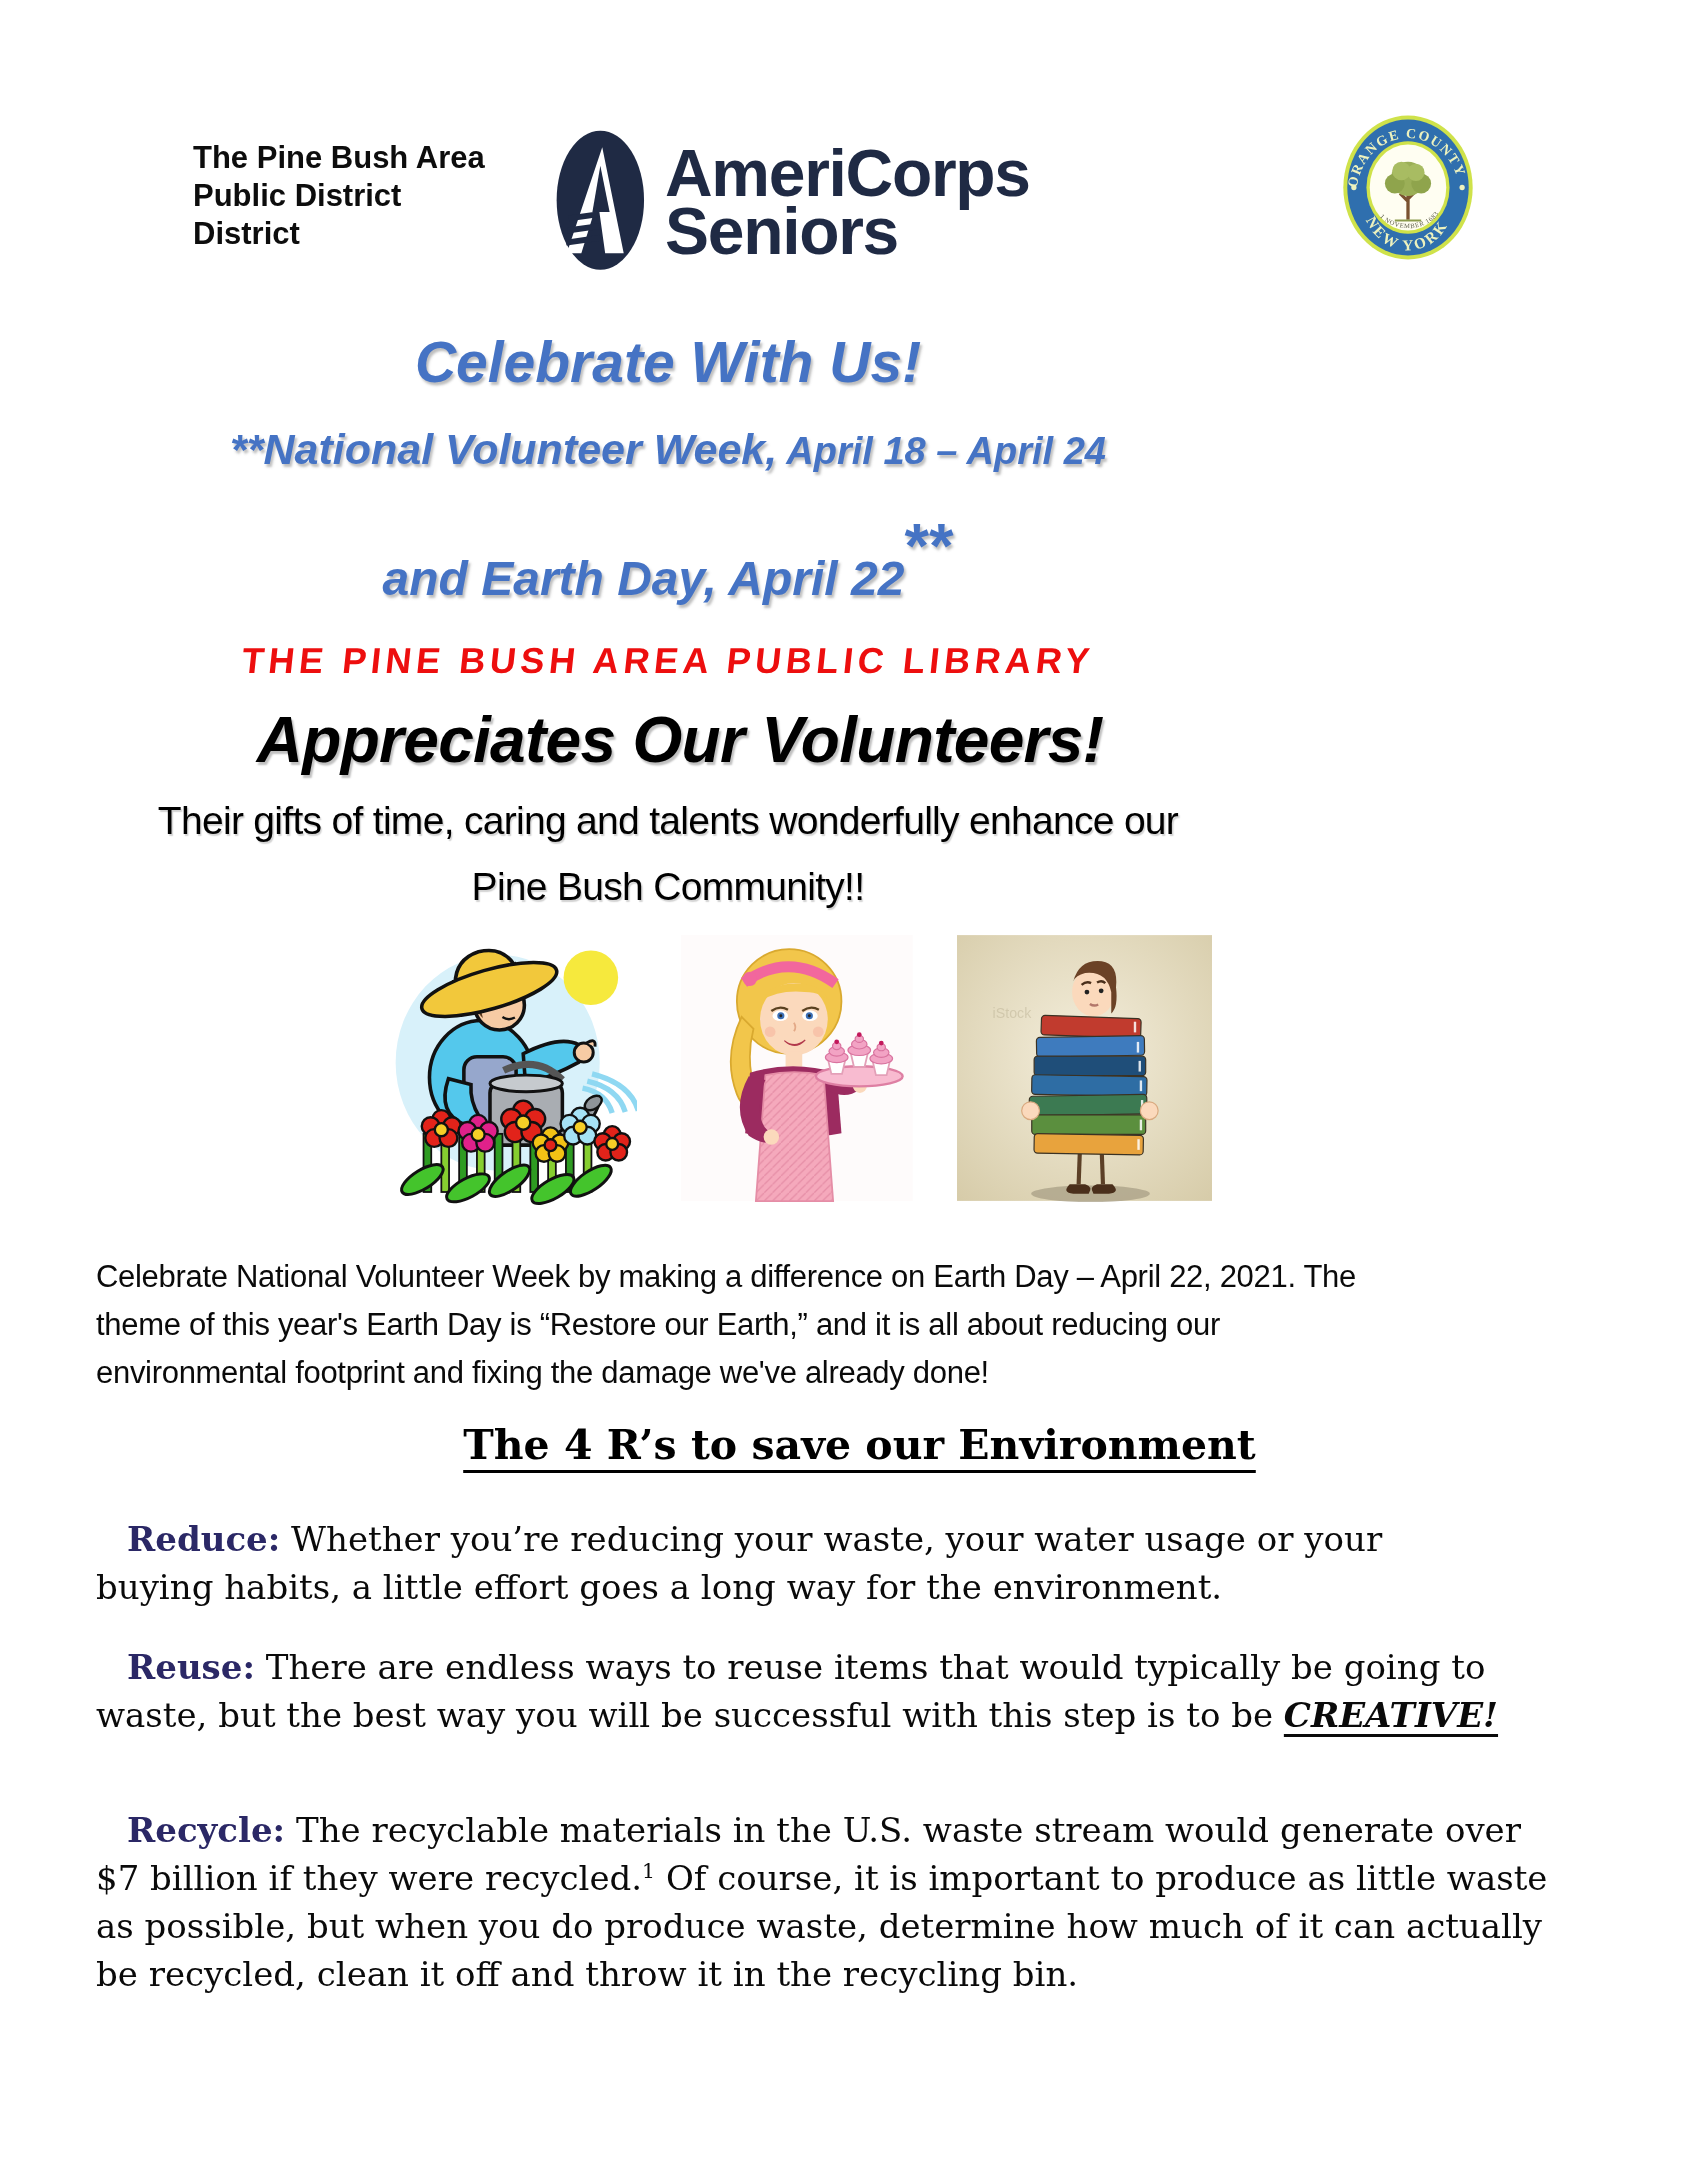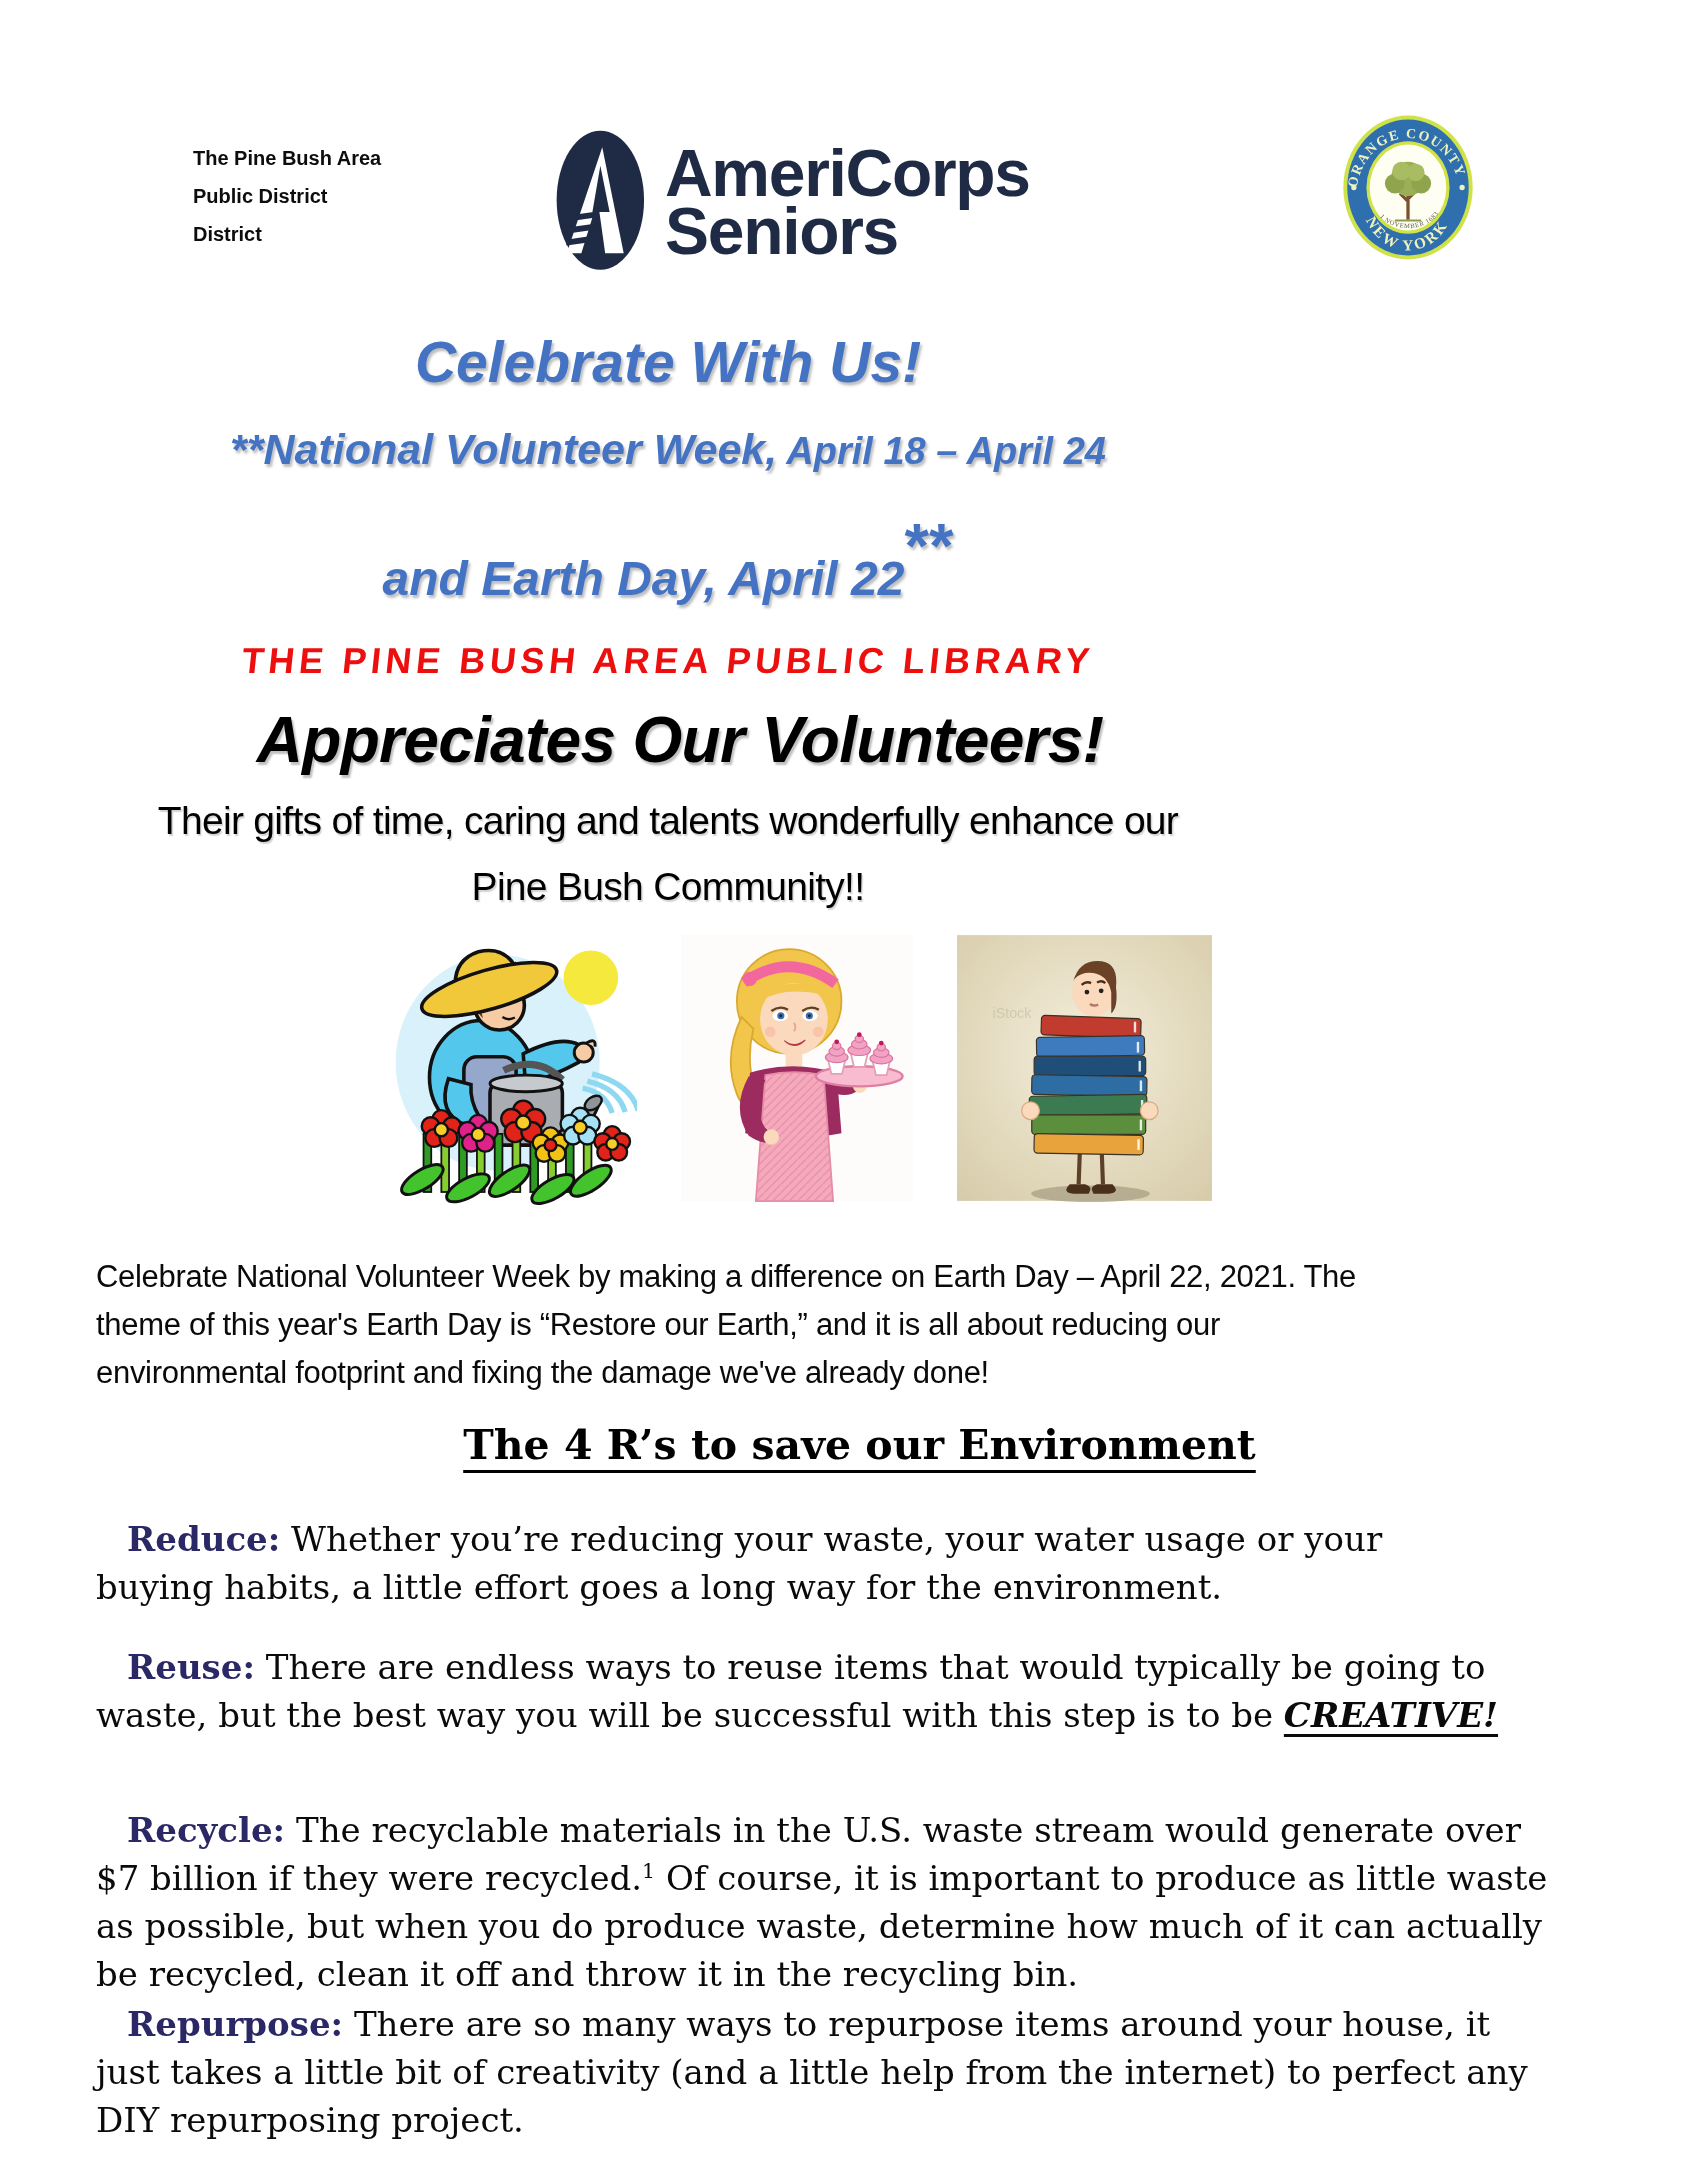--- a/index.html
+++ b/index.html
@@ -1,20 +1,20 @@
 <!DOCTYPE html>
 <html style="font-size:10.6px"><head>
 <meta charset="utf-8">
 <style>
   html,body{margin:0;padding:0;background:#fff;}
   .page{position:relative;width:1687px;height:2183px;background:#ffffff;overflow:hidden;
         font-family:"Liberation Sans",sans-serif;color:#000;}
 
   
-  .org-block{position:absolute;left:193px;top:139px;font-weight:700;font-size:20px;
+  .org-block{position:absolute;left:193px;top:139px;font-weight:700;font-size:31px;
              line-height:38px;color:#0d0d0d;}
   .ac-logo{position:absolute;left:554px;top:126px;}
   .ac-word{position:absolute;left:665px;top:144px;font-weight:700;font-size:66px;
            line-height:58px;color:#1F2A44;letter-spacing:-1.3px;}
   .seal{position:absolute;left:1342px;top:114px;}
 
   
   .center-line{position:absolute;left:0;width:1336px;text-align:center;}
   .blue-it{color:#4573C4;font-weight:700;font-style:italic;
            text-shadow:2px 2.6px 2.6px rgba(110,110,110,.45);}
@@ -380,20 +380,15 @@
     <span>waste, but the best way you will be successful with this step is to be </span><span class="creative">CREATIVE!</span>
   </p>
 
   <p class="r-para serif p-recycle">
     <span class="r-label">Recycle:</span><span> The recyclable materials in the U.S. waste stream would generate over</span><br>
     <span>$7 billion if they were recycled.</span><sup class="fn">1</sup><span> Of course, it is important to produce as little waste</span><br>
     <span>as possible, but when you do produce waste, determine how much of it can actually</span><br>
     <span>be recycled, clean it off and throw it in the recycling bin.</span>
   </p>
 
-  <p class="r-para serif p-repurpose">
-    <span class="r-label">Repurpose:</span><span> There are so many ways to repurpose items around your house, it</span><br>
-    <span>just takes a little bit of creativity (and a little help from the internet) to perfect any</span><br>
-    <span>DIY repurposing project.</span>
-  </p>
 
 </div>
 
 
 </body></html>

